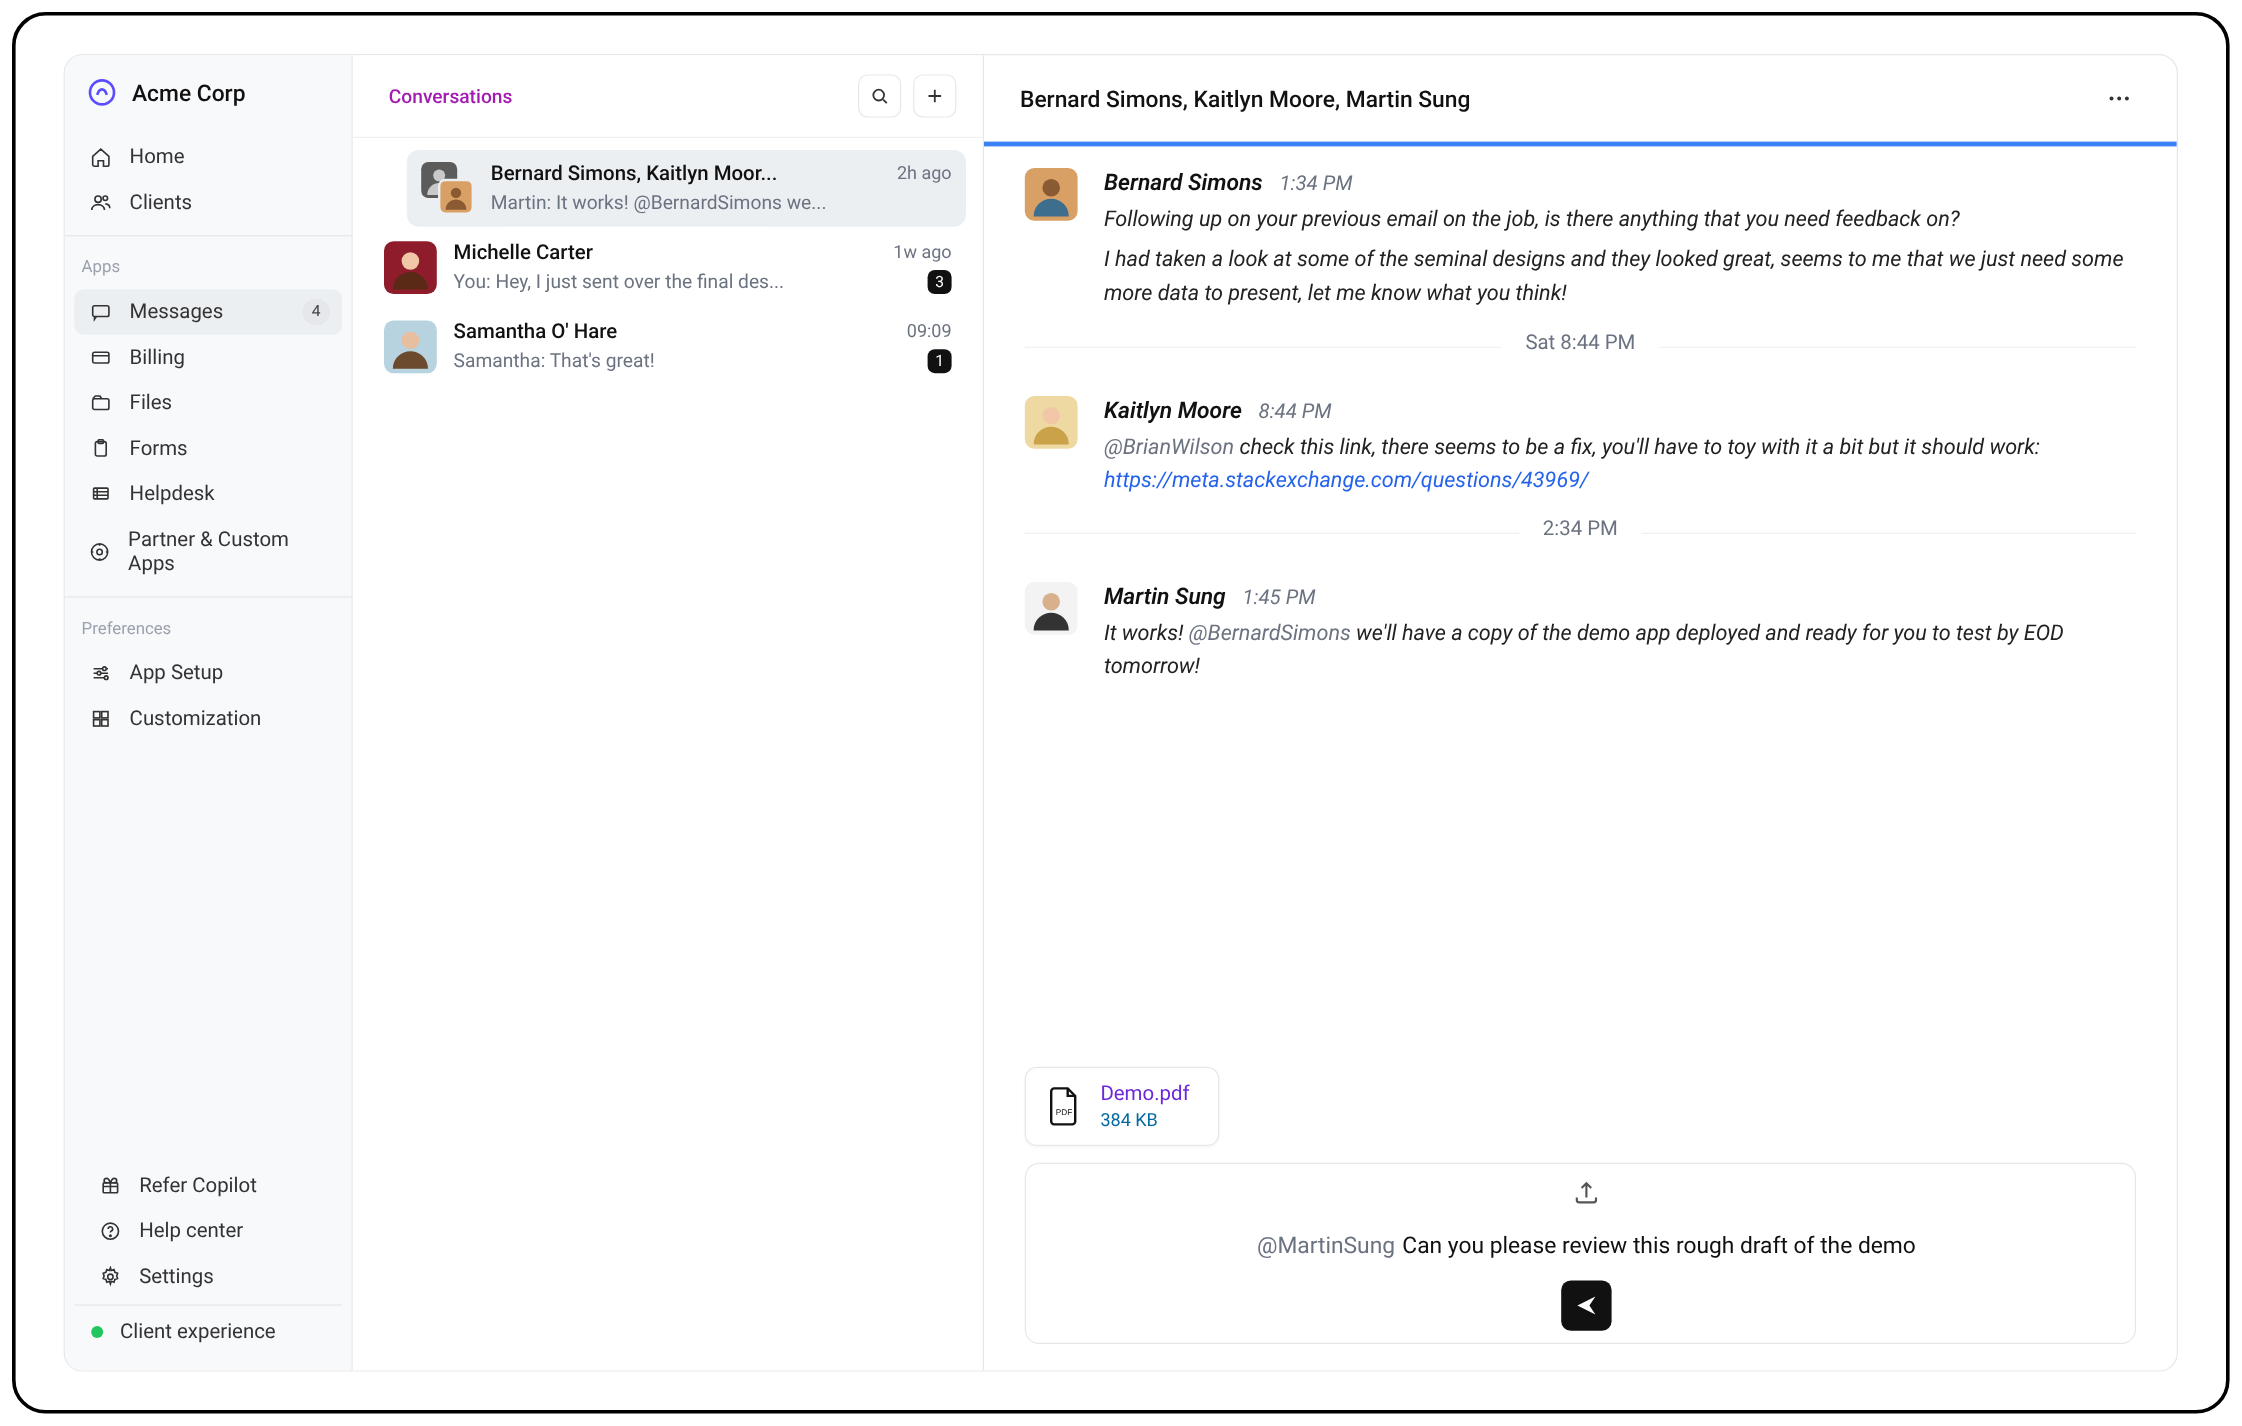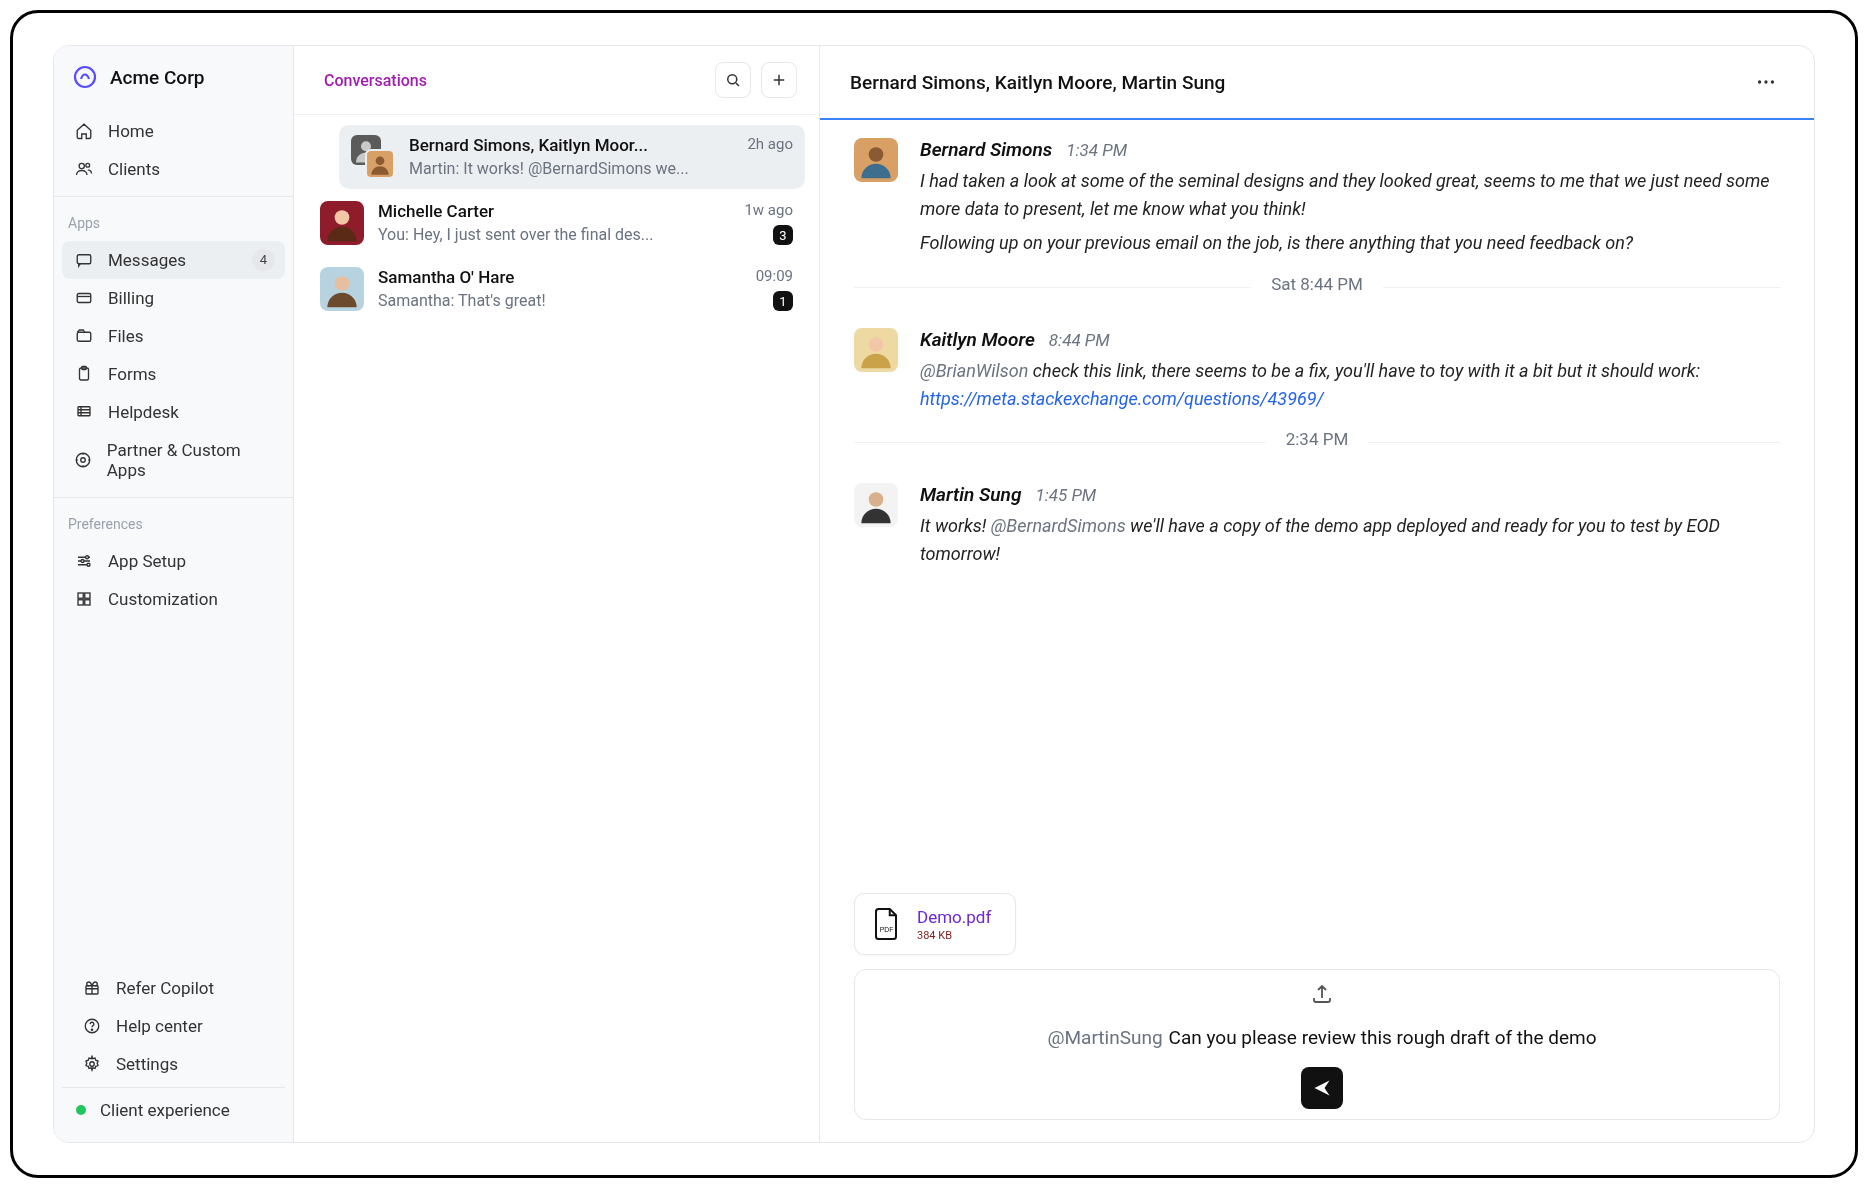--- a/index.html
+++ b/index.html
@@ -118,21 +118,21 @@
   .conv-time { font-size:15px; color:#6b7280; }
   .conv-unread {
     background:#111; color:#fff; font-size:13px; border-radius:6px;
     min-width:20px; height:20px; padding:0 5px; display:flex; align-items:center; justify-content:center;
   }
 
   
   .chat { flex:1; display:flex; flex-direction:column; min-width:0; }
   .chat-header {
     display:flex; align-items:center; justify-content:space-between;
-    padding: 18px 30px; border-bottom:2px solid #3b82f6;
+    padding: 18px 30px; border-bottom:4px solid #3b82f6;
   }
   .chat-header h3 { font-size:19px; font-weight:500; color:#111; }
   .more-btn { width:36px; height:36px; display:flex; align-items:center; justify-content:center; cursor:pointer; color:#333; }
   .chat-body { flex:1; overflow:auto; padding: 18px 34px 10px 34px; }
   .msg { display:flex; gap:22px; margin-bottom: 24px; }
   .msg-avatar {
     width:44px; height:44px; border-radius:8px; flex:0 0 44px;
     display:flex; align-items:center; justify-content:center; overflow:hidden;
   }
   .msg-content { flex:1; min-width:0;font-style:italic; }
@@ -151,21 +151,21 @@
 
   .attachments { padding: 0 34px 14px 34px; }
   .attachment {
     display:inline-flex; align-items:center; gap:16px;
     border:1px solid #e5e7eb; border-radius:10px;
     padding:12px 24px 12px 16px; background:#fff;
     box-shadow: 0 1px 2px rgba(0,0,0,0.03);
   }
   .attachment-icon { width:30px; height:36px; color:#111; }
   .attachment-meta .att-name { font-size:17px; color:#6d28d9; }
-  .attachment-meta .att-size { font-size:11px; color:#7f1d1d; margin-top:2px; }
+  .attachment-meta .att-size { font-size:15px; color:#0369a1; margin-top:2px; }
 
   .composer {
     margin: 0 34px 22px 34px;
     border:1px solid #e5e7eb; border-radius:12px;
     display:flex; align-items:center; gap:18px;
     padding: 10px 12px 10px 22px; background:#fff;flex-direction:column;
   }
   .composer .upload { width:28px; height:28px; color:#555; cursor:pointer; display:flex;align-items:center;justify-content:center;}
   .composer-input {
     flex:1; min-width:0; display:flex; align-items:baseline; gap:6px;
@@ -457,22 +457,22 @@
                 <circle cx="12" cy="9" r="4" fill="#8a5a33"></circle>
                 <path d="M4 22c0-5 4-8 8-8s8 3 8 8z" fill="#3e6e8e"></path>
               </svg>
         </div>
         <div class="msg-content">
           <div class="msg-head">
             <span class="msg-author">Bernard Simons</span>
             <span class="msg-time">1:34 PM</span>
           </div>
           <div class="msg-body">
+            <p>Following up on your previous email on the job, is there anything that you need feedback on?</p>
             <p>I had taken a look at some of the seminal designs and they looked great, seems to me that we just need some more data to present, let me know what you think!</p>
-            <p>Following up on your previous email on the job, is there anything that you need feedback on?</p>
           </div>
         </div>
       </div>
 
       <div class="divider-time"><span>Sat 8:44 PM</span></div>
 
       <div class="msg">
         <div class="msg-avatar" style="background:#efd9a3">
           <svg class="av-svg" viewBox="0 0 24 24">
                 <circle cx="12" cy="9" r="4" fill="#f2c7a8"></circle>

